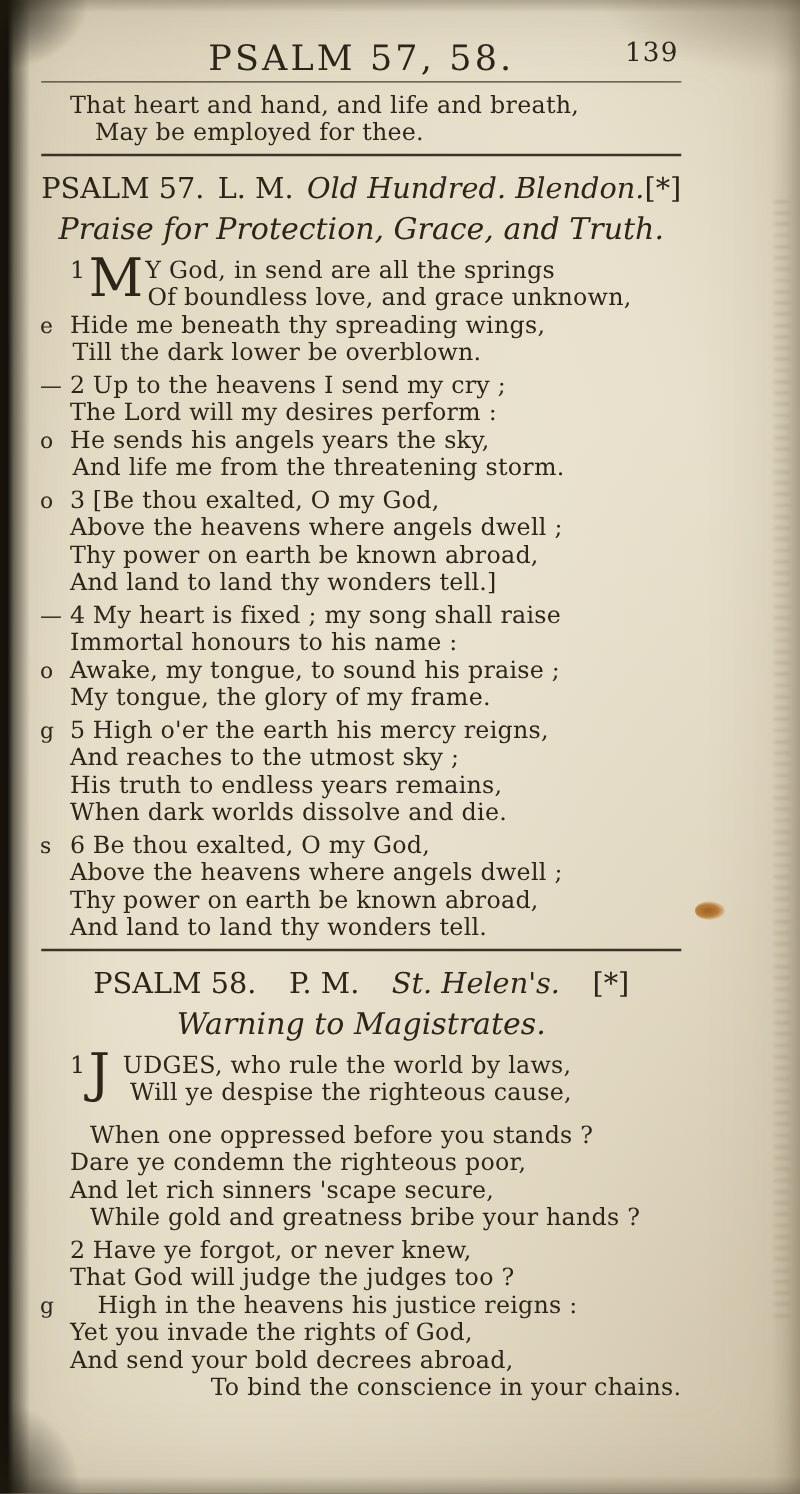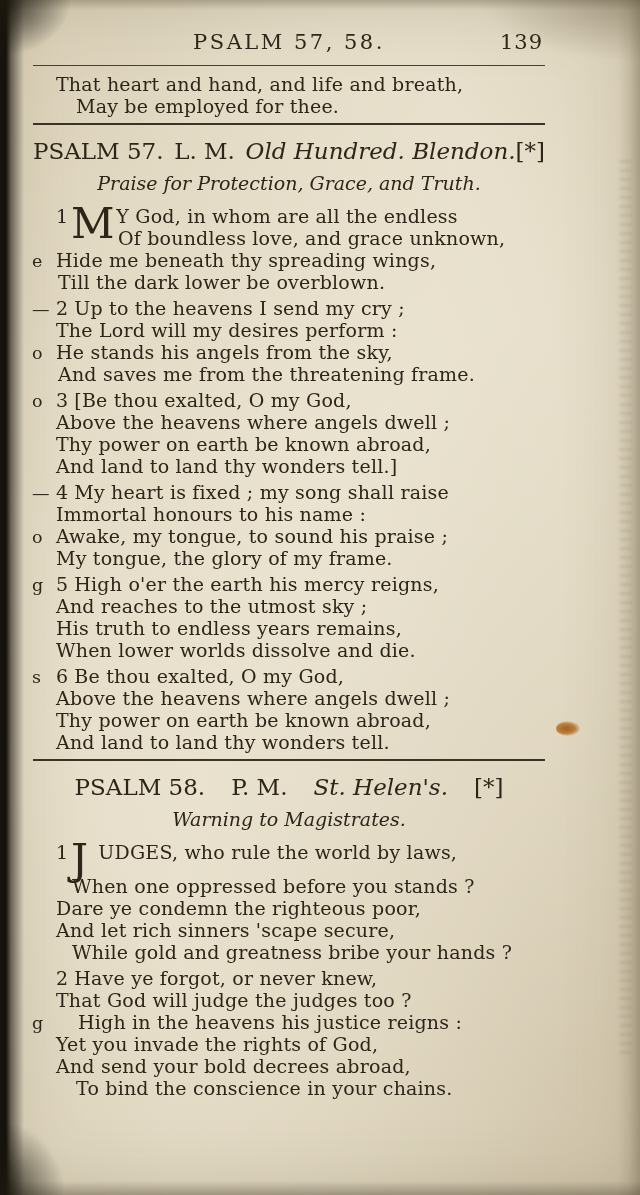--- a/index.html
+++ b/index.html
@@ -8,40 +8,40 @@
     position:relative;width:640px;height:1195px;overflow:hidden;
     font-family:"DejaVu Serif",serif;
     color:var(--ink,#2d2518);
     background:
       radial-gradient(ellipse at 20% 8%, rgba(170,150,110,.10), transparent 45%),
       radial-gradient(ellipse at 88% 92%, rgba(150,128,88,.16), transparent 50%),
       radial-gradient(ellipse at 50% 45%, #ece5d3 0%, #e8e0cc 55%, #d9cfb7 100%);
   }
   .content{position:absolute;left:33px;top:0;width:512px;}
   .running-header{position:relative;margin-top:30px;height:27px;}
-  .header-title{display:block;text-align:center;font-size:21px;letter-spacing:2.5px;}
+  .header-title{display:block;text-align:center;font-size:28px;letter-spacing:2.5px;}
   .page-number{position:absolute;right:2px;top:0;font-size:21px;letter-spacing:1px;}
   .rule{height:0;border:0;border-top:1.5px solid rgba(45,37,24,.85);}
   .rule.r1{margin-top:8px;}
   .rule.r2{margin-top:6px;border-top-width:2.5px;border-color:rgba(40,32,20,.9);}
   .rule.r3{margin-top:6px;border-top-width:2.5px;border-color:rgba(40,32,20,.9);}
   .body-block{padding-left:23px;}
   .carryover{margin-top:7px;}
   .vline{position:relative;line-height:22px;font-size:19px;letter-spacing:.2px;white-space:nowrap;}
   .marker{position:absolute;left:-24px;top:1px;font-size:17.5px;}
   .vnum{display:inline-block;min-width:12px;margin-right:6px;}
   .gap{display:inline-block;height:1px;}
   .stanza{position:relative;margin-bottom:4px;}
   .dropcap{position:absolute;left:15px;top:-2px;font-size:42.5px;line-height:1;}
   .psalm-heading{display:flex;align-items:center;font-size:23px;margin-top:13px;line-height:27px;}
   .psalm-heading.spread{justify-content:space-between;}
   .psalm-heading.centered{justify-content:center;gap:26px;}
   .tunes{font-style:italic;}
   .tunes .mark-inline{font-style:normal;}
-  .subtitle{text-align:center;font-style:italic;font-size:19px;line-height:24px;margin-top:6px;margin-bottom:10px;}
+  .subtitle{text-align:center;font-style:italic;font-size:24px;line-height:24px;margin-top:6px;margin-bottom:10px;}
   
   .overlay{position:absolute;pointer-events:none;}
   .vignette{inset:0;box-shadow:inset 0 0 70px rgba(110,95,65,.26);}
   .edge-left{left:0;top:0;width:24px;height:100%;
     background:linear-gradient(to right,#0c0905 0,#0c0905 6px,rgba(12,9,5,.55) 11px,rgba(12,9,5,0) 24px);}
   .corner-tl{left:0;top:0;width:70px;height:55px;
     background:radial-gradient(ellipse at 0 0,rgba(10,8,4,.9) 0%,rgba(10,8,4,.35) 45%,transparent 72%);}
   .corner-bl{left:0;bottom:0;width:64px;height:72px;
     background:radial-gradient(ellipse at 0 100%,rgba(10,8,4,.85) 0%,rgba(10,8,4,.3) 45%,transparent 72%);}
   .corner-tr{right:0;top:0;width:160px;height:62px;
@@ -82,48 +82,48 @@
     <section>
       <div class="psalm-heading spread">
         <span>PSALM 57.</span>
         <span>L. M.</span>
         <span class="tunes"><span>Old Hundred. Blendon.</span><span class="mark-inline">[*]</span></span>
       </div>
       <div class="subtitle">Praise for Protection, Grace, and Truth.</div>
       <div class="body-block">
           <div class="stanza">
             <span class="dropcap">M</span>
-            <div class="vline"><span class="vnum">1</span><span class="gap" style="width: 42px;"></span><span class="vtext">Y God, in whom are all the endless</span></div>
+            <div class="vline"><span class="vnum">1</span><span class="gap" style="width: 42px;"></span><span class="vtext">Y God, in send are all the springs</span></div>
             <div class="vline" style="padding-left: 62px;"><span class="vtext">Of boundless love, and grace unknown,</span></div>
             <div class="vline"><span class="marker">e</span><span class="vtext">Hide me beneath thy spreading wings,</span></div>
             <div class="vline" style="padding-left: 2px;"><span class="vtext">Till the dark lower be overblown.</span></div>
           </div>
           <div class="stanza">
             <div class="vline"><span class="marker">—</span><span class="vnum">2</span><span class="vtext">Up to the heavens I send my cry ;</span></div>
             <div class="vline"><span class="vtext">The Lord will my desires perform :</span></div>
-            <div class="vline"><span class="marker">o</span><span class="vtext">He stands his angels from the sky,</span></div>
-            <div class="vline" style="padding-left: 2px;"><span class="vtext">And saves me from the threatening frame.</span></div>
+            <div class="vline"><span class="marker">o</span><span class="vtext">He sends his angels years the sky,</span></div>
+            <div class="vline" style="padding-left: 2px;"><span class="vtext">And life me from the threatening storm.</span></div>
           </div>
           <div class="stanza">
             <div class="vline"><span class="marker">o</span><span class="vnum">3</span><span class="vtext">[Be thou exalted, O my God,</span></div>
             <div class="vline"><span class="vtext">Above the heavens where angels dwell ;</span></div>
             <div class="vline"><span class="vtext">Thy power on earth be known abroad,</span></div>
             <div class="vline"><span class="vtext">And land to land thy wonders tell.]</span></div>
           </div>
           <div class="stanza">
             <div class="vline"><span class="marker">—</span><span class="vnum">4</span><span class="vtext">My heart is fixed ; my song shall raise</span></div>
             <div class="vline"><span class="vtext">Immortal honours to his name :</span></div>
             <div class="vline"><span class="marker">o</span><span class="vtext">Awake, my tongue, to sound his praise ;</span></div>
             <div class="vline"><span class="vtext">My tongue, the glory of my frame.</span></div>
           </div>
           <div class="stanza">
             <div class="vline"><span class="marker">g</span><span class="vnum">5</span><span class="vtext">High o'er the earth his mercy reigns,</span></div>
             <div class="vline"><span class="vtext">And reaches to the utmost sky ;</span></div>
             <div class="vline"><span class="vtext">His truth to endless years remains,</span></div>
-            <div class="vline"><span class="vtext">When lower worlds dissolve and die.</span></div>
+            <div class="vline"><span class="vtext">When dark worlds dissolve and die.</span></div>
           </div>
           <div class="stanza">
             <div class="vline"><span class="marker">s</span><span class="vnum">6</span><span class="vtext">Be thou exalted, O my God,</span></div>
             <div class="vline"><span class="vtext">Above the heavens where angels dwell ;</span></div>
             <div class="vline"><span class="vtext">Thy power on earth be known abroad,</span></div>
             <div class="vline"><span class="vtext">And land to land thy wonders tell.</span></div>
           </div>
         </div>
     </section>
 
@@ -134,32 +134,33 @@
         <span>PSALM 58.</span>
         <span>P. M.</span>
         <span class="tunes">St. Helen's.</span>
         <span>[*]</span>
       </div>
       <div class="subtitle">Warning to Magistrates.</div>
       <div class="body-block">
           <div class="stanza">
             <span class="dropcap">J</span>
             <div class="vline"><span class="vnum">1</span><span class="gap" style="width: 24px;"></span><span class="vtext">UDGES, who rule the world by laws,</span></div>
+            <div class="vline" style="padding-left: 48px;"><span class="vtext">Will ye despise the righteous cause,</span></div>
             <div class="vline" style="padding-left: 16px; margin-top: 12px;"><span class="vtext">When one oppressed before you stands ?</span></div>
             <div class="vline"><span class="vtext">Dare ye condemn the righteous poor,</span></div>
             <div class="vline"><span class="vtext">And let rich sinners 'scape secure,</span></div>
             <div class="vline" style="padding-left: 16px;"><span class="vtext">While gold and greatness bribe your hands ?</span></div>
           </div>
           <div class="stanza">
             <div class="vline"><span class="vnum">2</span><span class="vtext">Have ye forgot, or never knew,</span></div>
             <div class="vline"><span class="vtext">That God will judge the judges too ?</span></div>
             <div class="vline" style="padding-left: 22px;"><span class="marker">g</span><span class="vtext">High in the heavens his justice reigns :</span></div>
             <div class="vline"><span class="vtext">Yet you invade the rights of God,</span></div>
             <div class="vline"><span class="vtext">And send your bold decrees abroad,</span></div>
-            <div class="vline" style="padding-left: 20px;"><span class="vtext">To bind the conscience in your chains.</span></div>
+            <div class="vline" style="padding-left: 20px; text-align: right;"><span class="vtext">To bind the conscience in your chains.</span></div>
           </div>
         </div>
     </section>
 
   </div>
 
   <div class="overlay bleedthrough"></div>
   <div class="overlay stain"></div>
   <div class="overlay edge-right"></div>
   <div class="overlay edge-top"></div>

